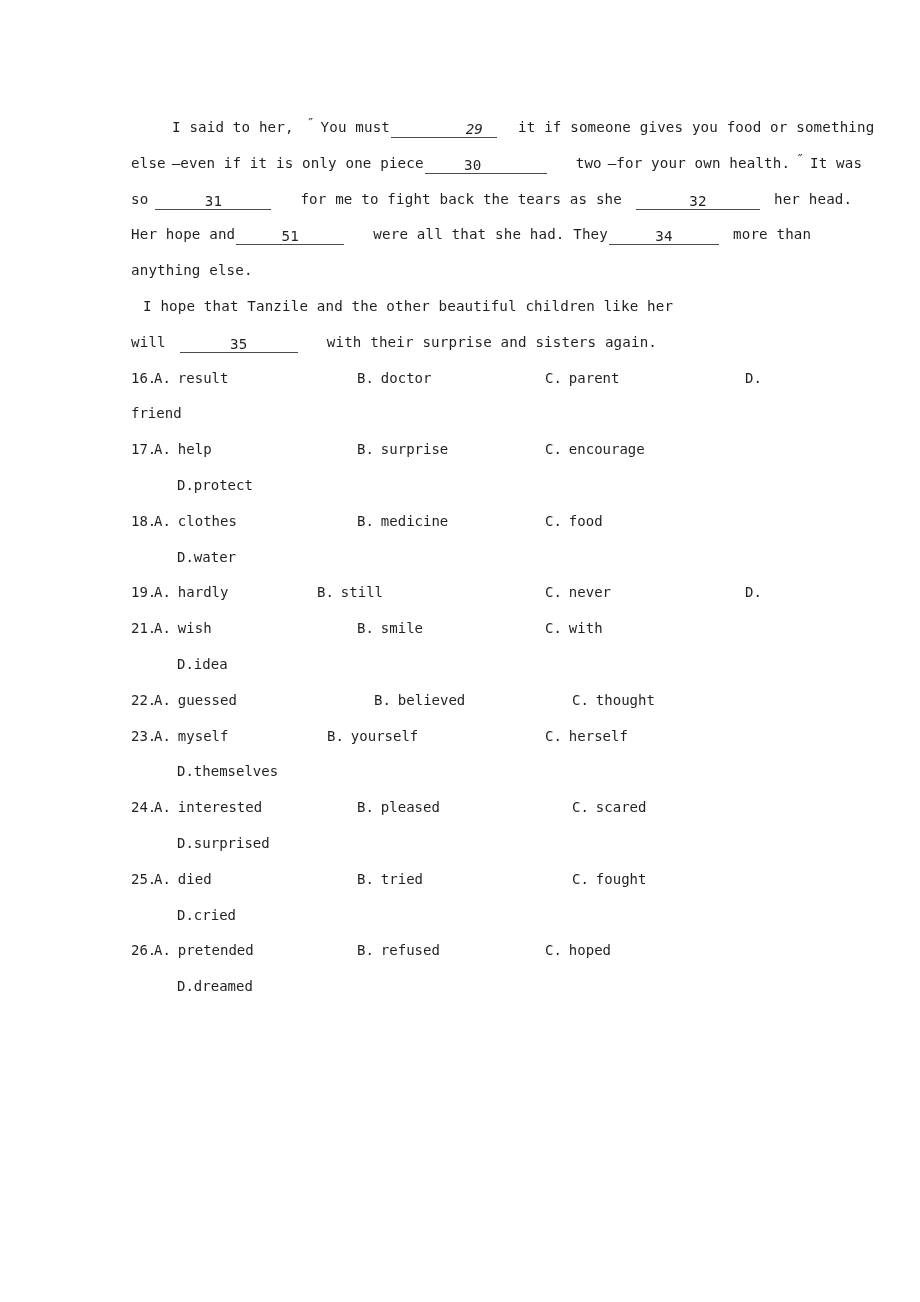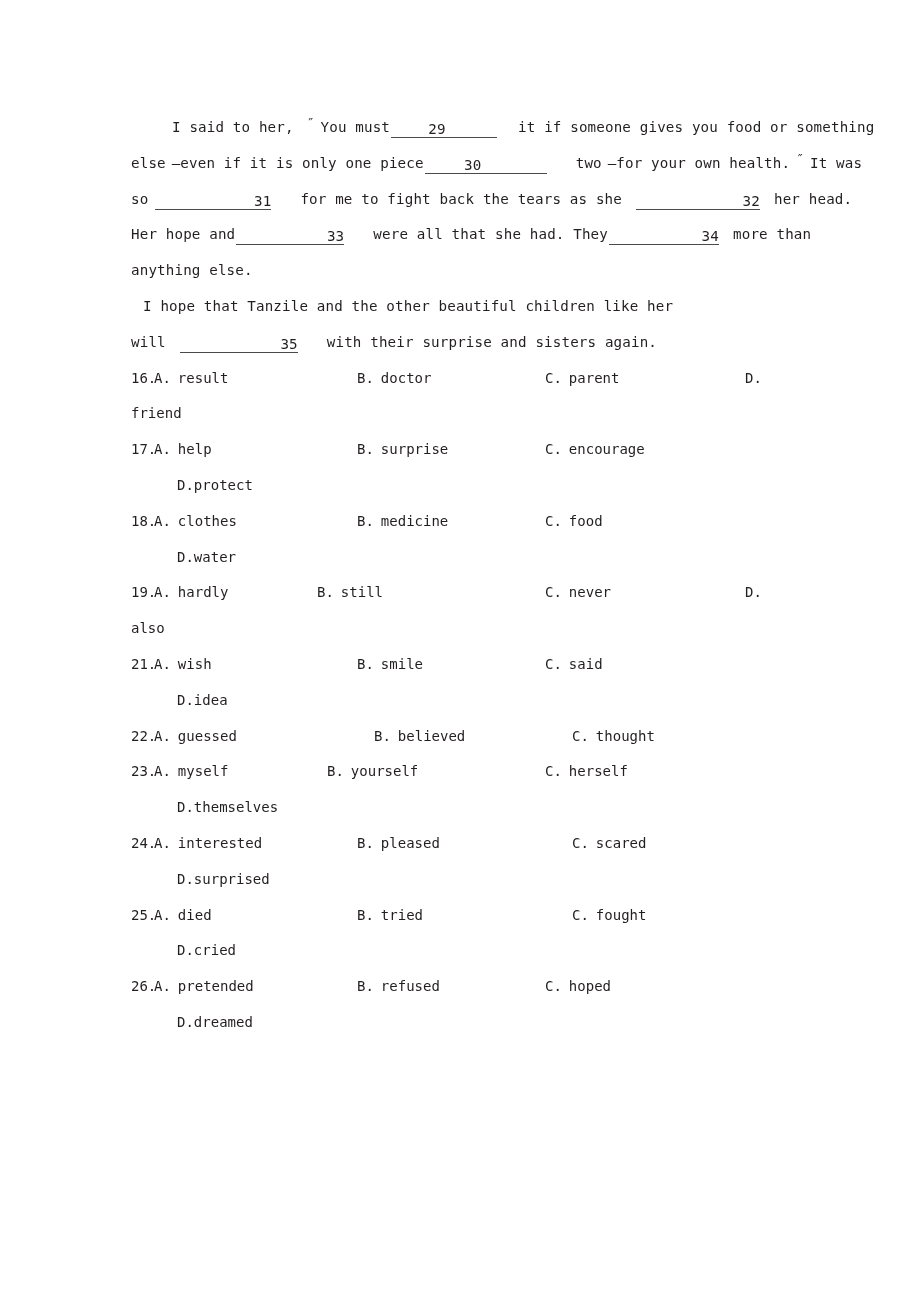--- a/index.html
+++ b/index.html
@@ -39,29 +39,29 @@
     height: 35.8px;
     white-space: nowrap;
     letter-spacing: 0.15px;
   }
   .indent-lg { padding-left: 41px; }
   .indent-sm { padding-left: 12px; }
 
   .blank {
     display: inline-block;
     border-bottom: 1px solid #4a4a4a;
-    text-align: right;
+    text-align: center;
     vertical-align: baseline;
     line-height: 20px;
     height: 18px;
     margin: 0 1px;
     position: relative;
     top: 2px;
   }
-  .blank.b29 { width: 92px; text-align: center; padding-right: 14px; }
+  .blank.b29 { width: 92px; text-align: right; padding-right: 14px; font-style: italic; }
   .blank.b30 { width: 96px; text-align: center; padding-right: 26px; }
   .blank.b31 { width: 116px; }
   .blank.b32 { width: 124px; }
   .blank.b33 { width: 108px; }
   .blank.b34 { width: 110px; }
   .blank.b35 { width: 118px; }
 
   .sp-1 { display:inline-block; width: 6px; }
   .sp-2 { display:inline-block; width: 13px; }
   .sp-3 { display:inline-block; width: 20px; }
@@ -109,21 +109,21 @@
   <div class="content">
 
     <div>
 
       <div class="passage-line indent-lg"><span>I said to her,</span><span class="sp-2"></span><span class="qmark">″</span><span class="sp-1"></span><span>You must</span><span class="blank b29">29</span><span class="sp-3"></span><span>it if someone gives you food or something</span></div>
 
       <div class="passage-line"><span>else</span><span class="sp-1"></span><span class="emdash">—</span><span>even if it is only one piece</span><span class="blank b30">30</span><span class="sp-4"></span><span>two</span><span class="sp-1"></span><span class="emdash">—</span><span>for your own health.</span><span class="sp-1"></span><span class="qmark">″</span><span class="sp-1"></span><span>It was</span></div>
 
       <div class="passage-line"><span>so</span><span class="sp-1"></span><span class="blank b31">31</span><span class="sp-4"></span><span>for me to fight back the tears as she</span><span class="sp-2"></span><span class="blank b32">32</span><span class="sp-2"></span><span>her head.</span></div>
 
-      <div class="passage-line"><span>Her hope and</span><span class="blank b33">33</span><span class="sp-4"></span><span>were all that she had. They</span><span class="blank b34">34</span><span class="sp-2"></span><span>more than</span></div>
+      <div class="passage-line"><span>Her hope and</span><span class="blank b33">51</span><span class="sp-4"></span><span>were all that she had. They</span><span class="blank b34">34</span><span class="sp-2"></span><span>more than</span></div>
 
       <div class="passage-line"><span>anything else.</span></div>
     </div>
 
     <div>
       <div class="passage-line indent-sm"><span>I hope that Tanzile and the other beautiful children like her</span></div>
 
       <div class="passage-line"><span>will</span><span class="sp-2"></span><span class="blank b35">35</span><span class="sp-4"></span><span>with their surprise and sisters again.</span></div>
     </div>
 
@@ -161,30 +161,29 @@
       </div>
 
       <div>
         <div class="qrow">
           <span class="qnum">19.</span>
           <span class="opt opt-a"><span class="ltr">A.</span><span>hardly</span></span>
           <span class="opt" style="left:186px"><span class="ltr">B.</span><span>still</span></span>
           <span class="opt opt-c"><span class="ltr">C.</span><span>never</span></span>
           <span class="opt opt-d-inline"><span class="ltr">D.</span></span>
         </div>
-        <div class="qrow"><span>also</span></div>
       </div>
 
 
       <div>
         <div class="qrow">
           <span class="qnum">21.</span>
           <span class="opt opt-a"><span class="ltr">A.</span><span>wish</span></span>
           <span class="opt opt-b"><span class="ltr">B.</span><span>smile</span></span>
-          <span class="opt opt-c"><span class="ltr">C.</span><span>said</span></span>
+          <span class="opt opt-c"><span class="ltr">C.</span><span>with</span></span>
         </div>
         <div class="qrow opt-wrap"><span><span class="ltr">D.</span><span>idea</span></span></div>
       </div>
 
       <div>
         <div class="qrow">
           <span class="qnum">22.</span>
           <span class="opt opt-a"><span class="ltr">A.</span><span>guessed</span></span>
           <span class="opt" style="left:243px"><span class="ltr">B.</span><span>believed</span></span>
           <span class="opt" style="left:441px"><span class="ltr">C.</span><span>thought</span></span>

